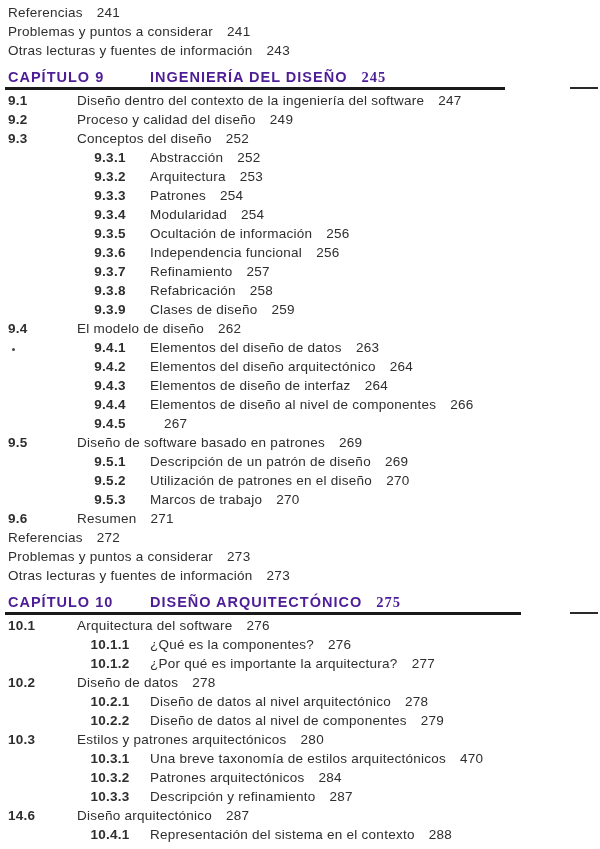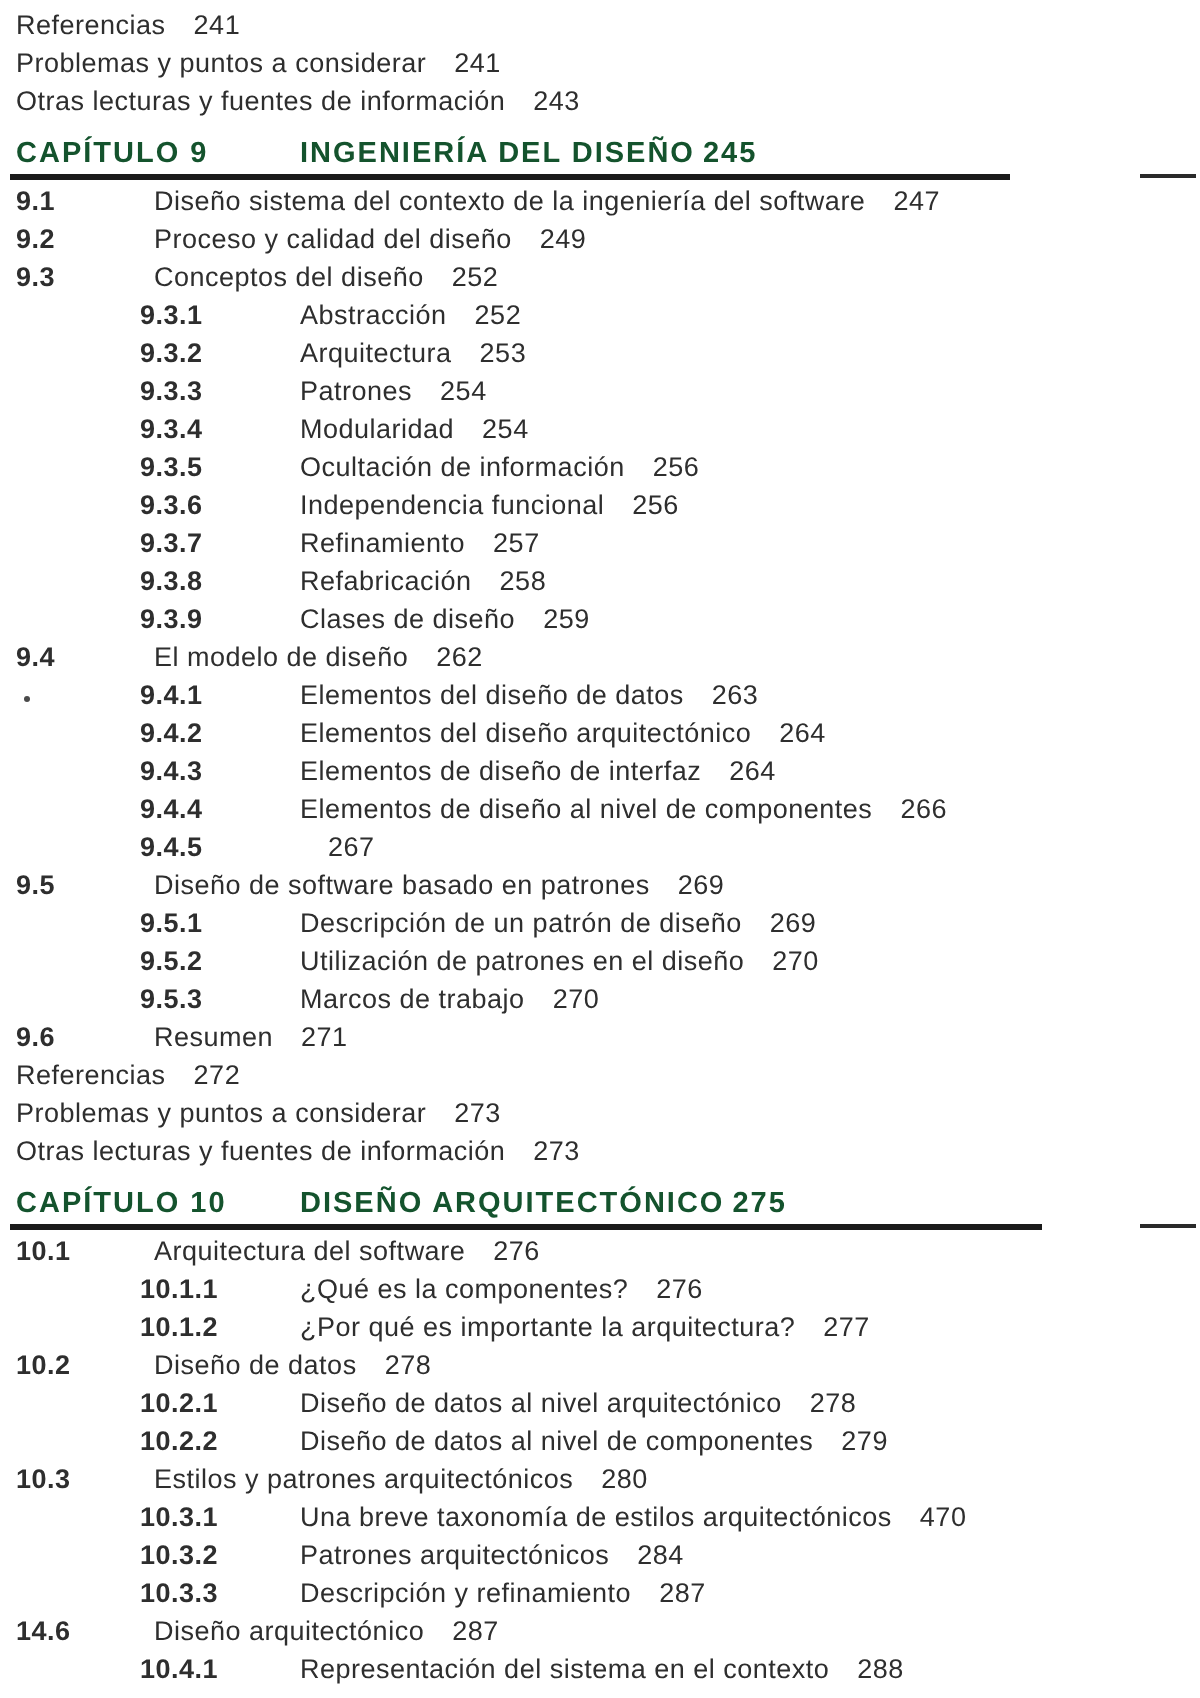--- a/index.html
+++ b/index.html
@@ -17,37 +17,37 @@
   .row {
     display: flex;
     align-items: baseline;
     height: 19px;
     font-size: 13.5px;
     letter-spacing: 0.25px;
     white-space: nowrap;
   }
   .row .num  { flex: 0 0 69px; font-weight: bold; }
   .row.l2 .pad { flex: 0 0 62px; }
-  .row.l2 .num { flex: 0 0 80px; }
+  .row.l2 .num { flex: 0 0 80px; text-align: center; }
   .row .page { margin-left: 14px; }
 
   .chapter {
     position: relative;
     display: flex;
     align-items: baseline;
     height: 21px;
     margin: 7px 0 3px 0;
     font-weight: 800;
     font-size: 14.5px;
     letter-spacing: 1px;
-    color: #14532d;
+    color: #4c1d95;
     white-space: nowrap;
   }
   .chapter .ch-num { flex: 0 0 142px; }
-  .chapter .ch-page { margin-left: 4px; }
+  .chapter .ch-page { margin-left: 14px; font-family: Liberation Serif, serif; }
   .chapter .rule-main {
     position: absolute; left: -3px; bottom: 0;
     height: 3px; background: #1a1a1a;
   }
   .chapter.ch9  .rule-main { width: 500px; }
   .chapter.ch10 .rule-main { width: 516px; }
   .chapter .rule-end {
     position: absolute; left: 562px; bottom: 1px;
     height: 2px; width: 28px; background: #2a2a2a;
   }
@@ -76,21 +76,21 @@
       </div>
       <div class="chapter ch9">
         <span class="ch-num">CAPÍTULO 9</span>
         <span class="ch-title">INGENIERÍA DEL DISEÑO</span>
         <span class="ch-page">245</span>
         <span class="rule rule-main"></span>
         <span class="rule rule-end"></span>
       </div>
       <div class="row l1">
         <span class="num">9.1</span>
-        <span class="title">Diseño sistema del contexto de la ingeniería del software</span>
+        <span class="title">Diseño dentro del contexto de la ingeniería del software</span>
         <span class="page">247</span>
       </div>
       <div class="row l1">
         <span class="num">9.2</span>
         <span class="title">Proceso y calidad del diseño</span>
         <span class="page">249</span>
       </div>
       <div class="row l1">
         <span class="num">9.3</span>
         <span class="title">Conceptos del diseño</span>

